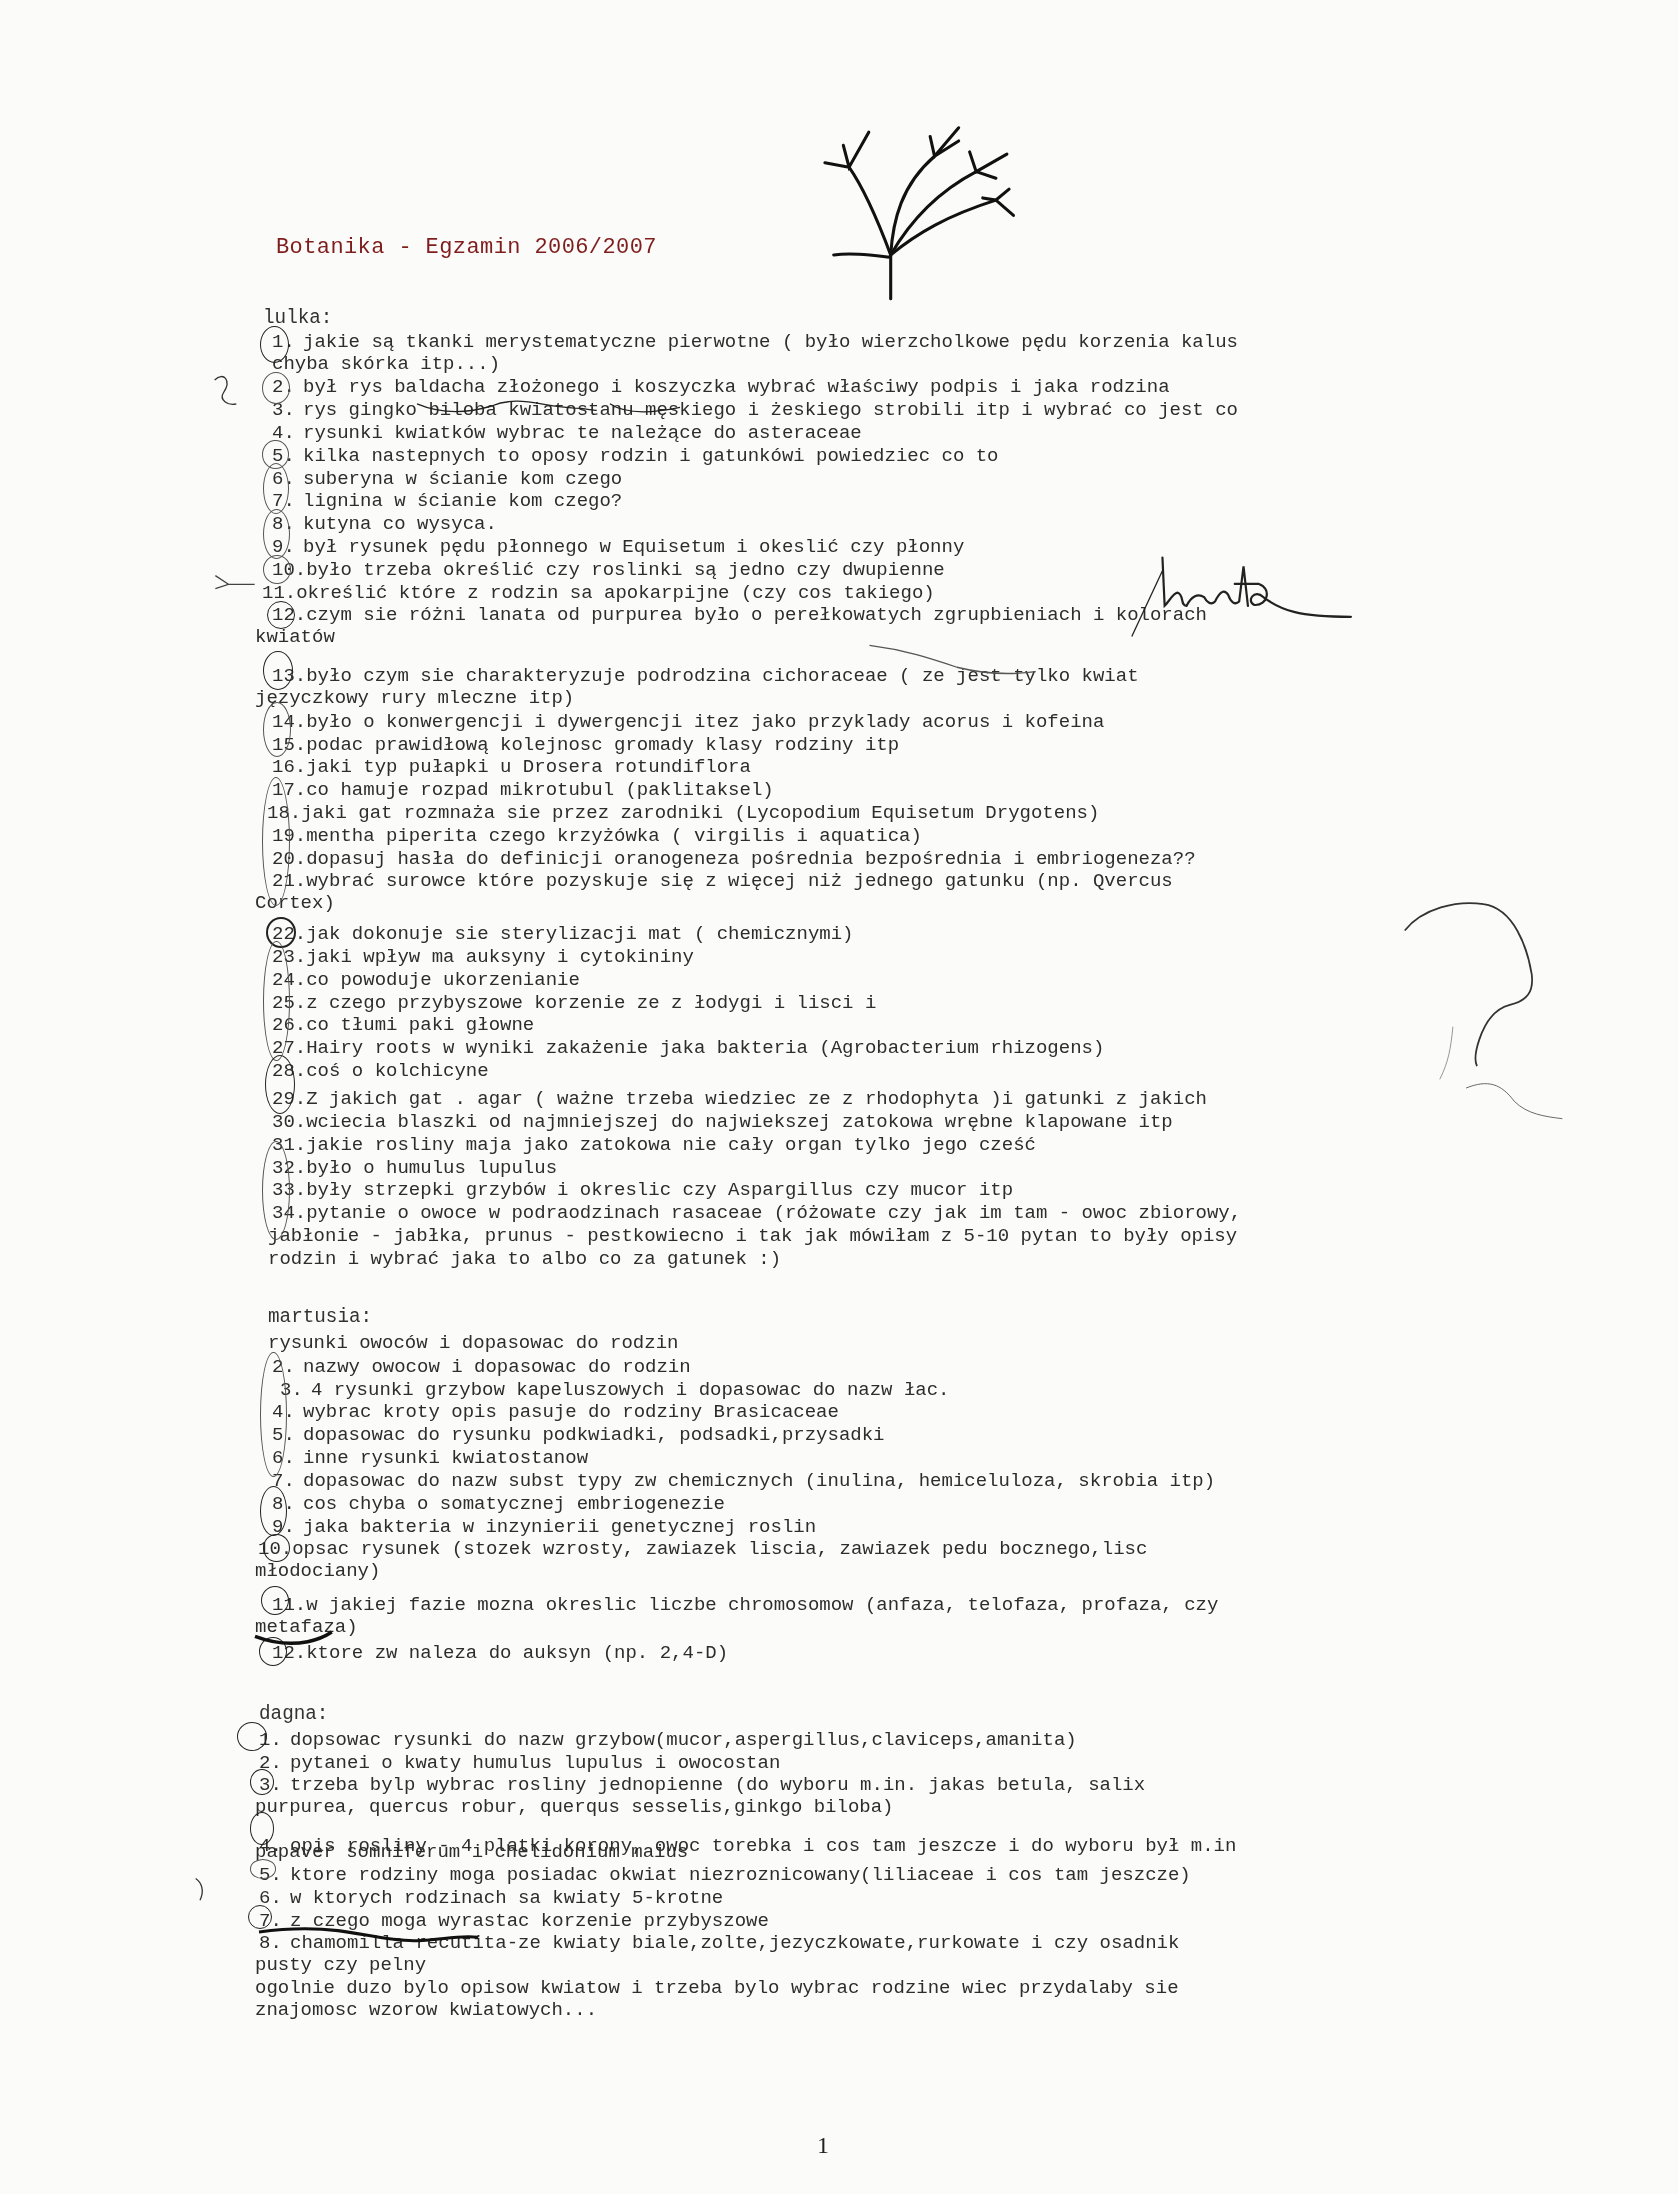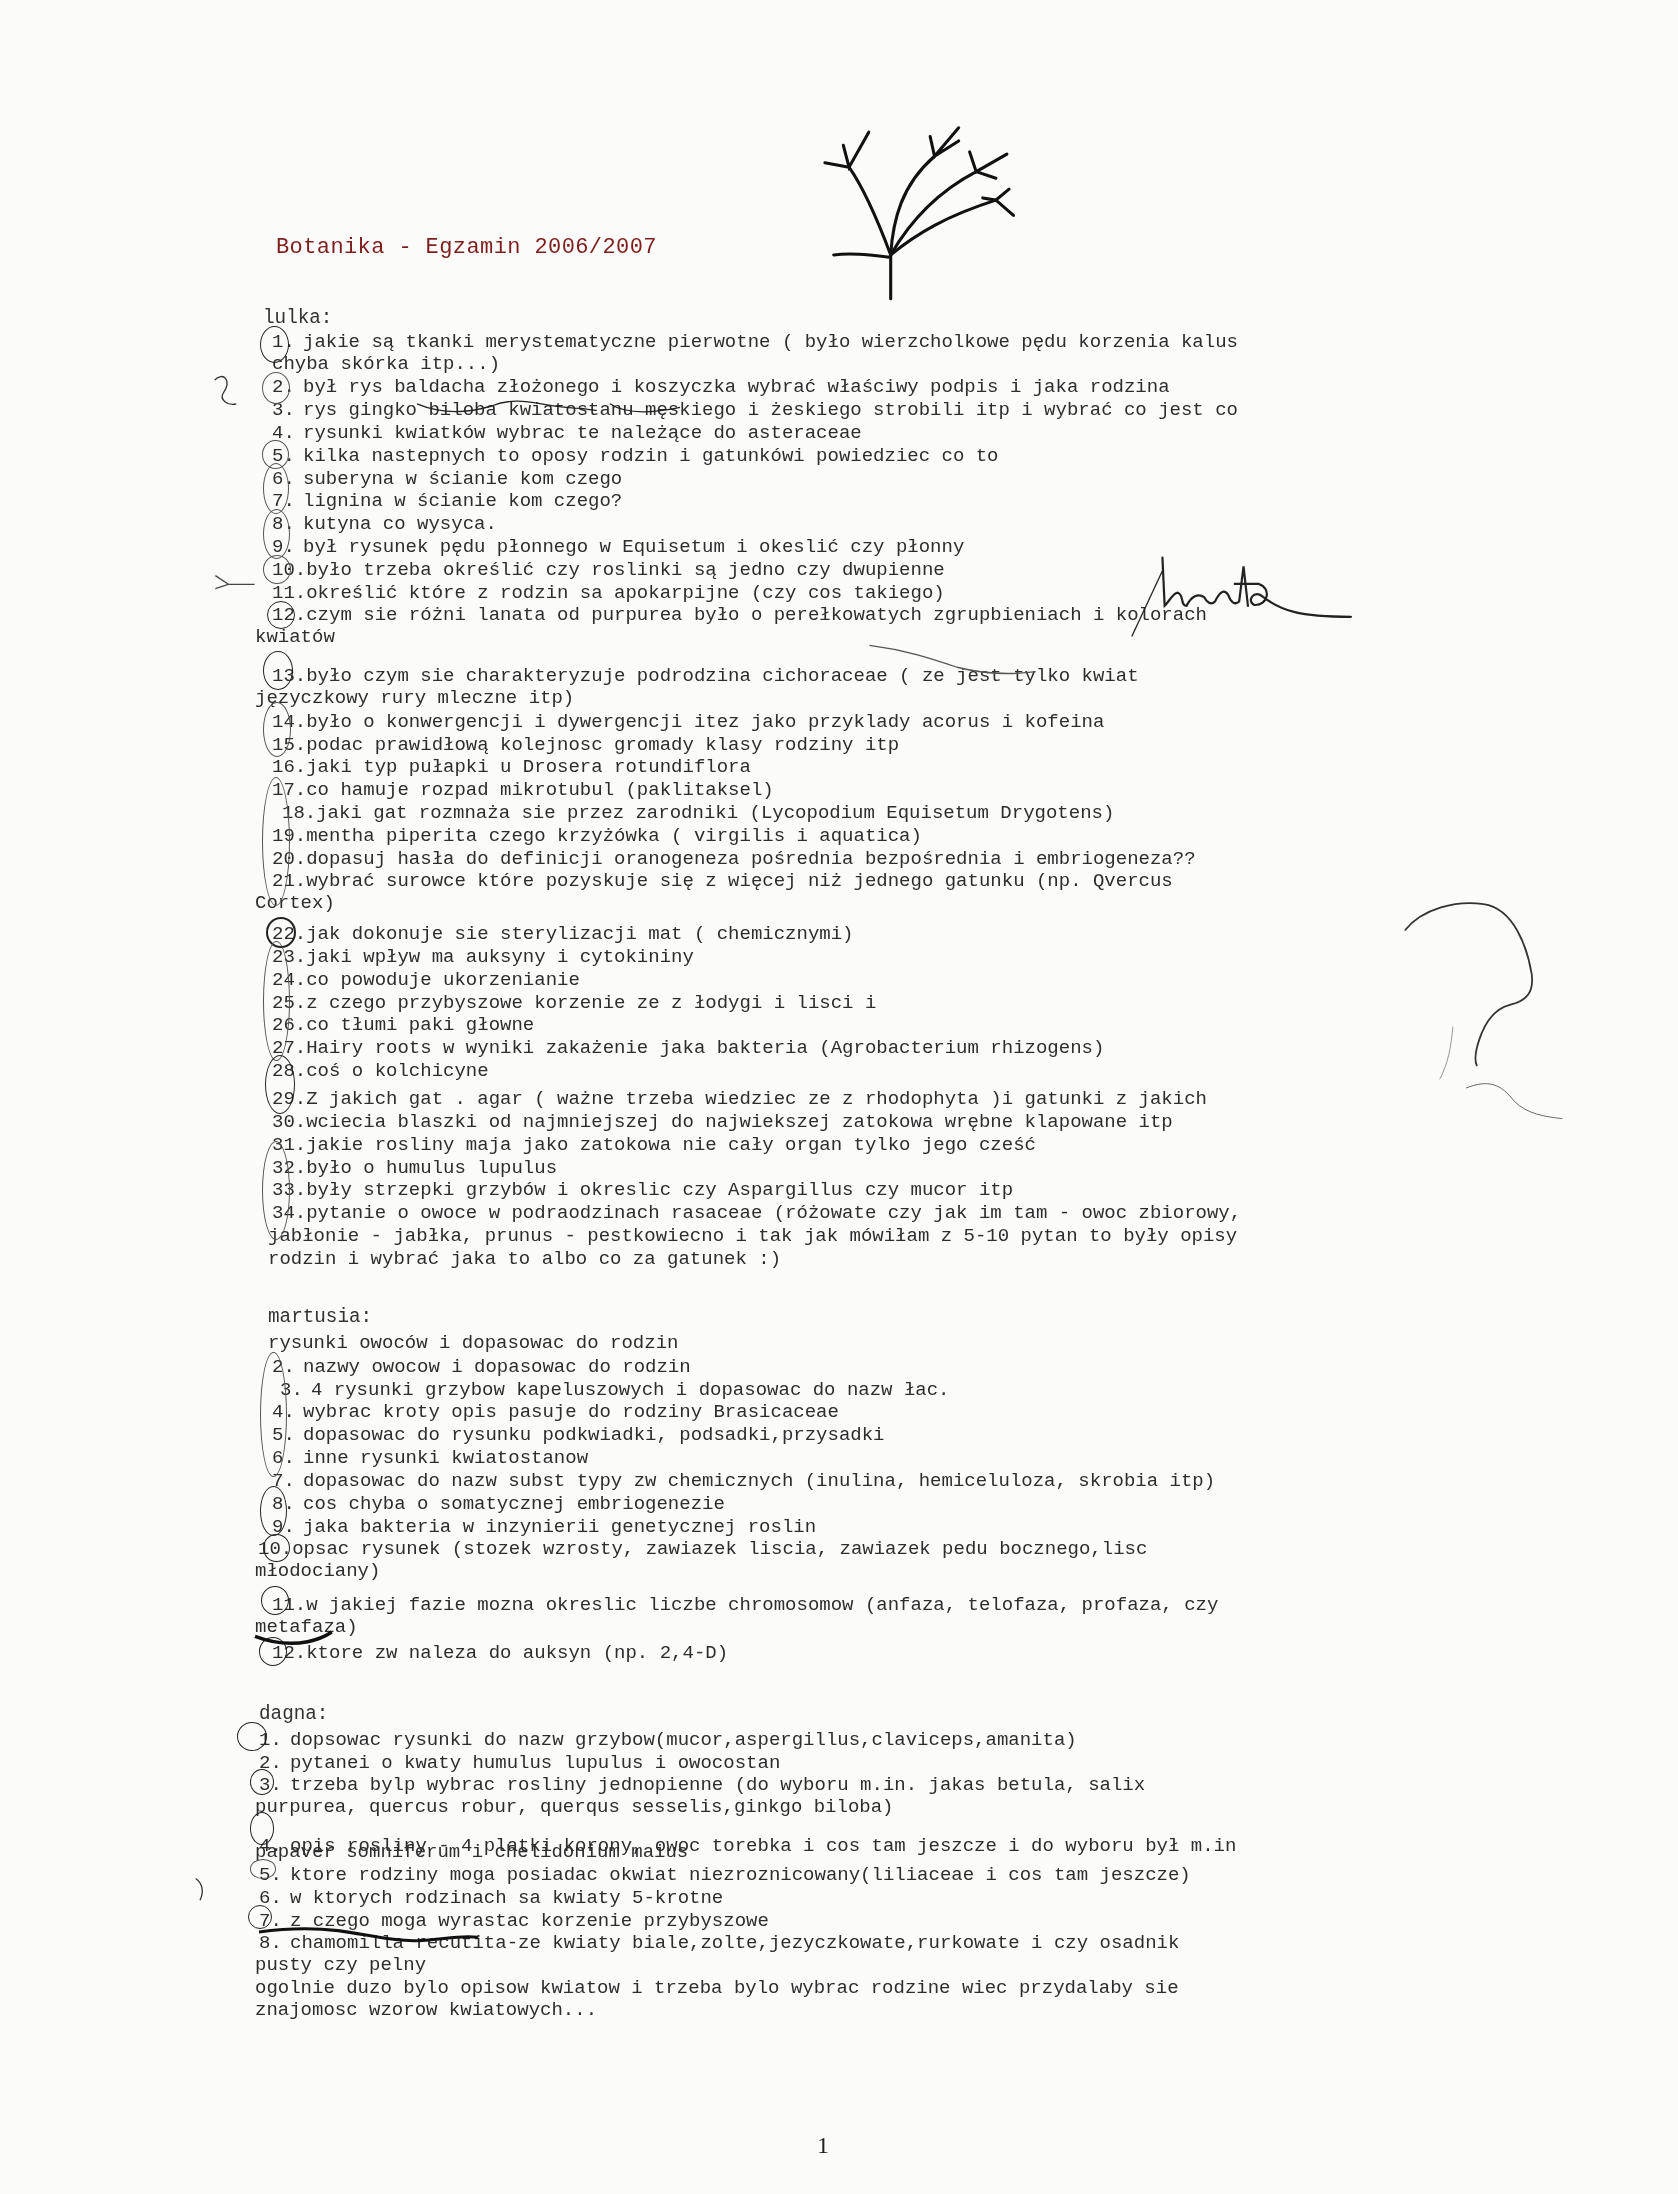--- a/index.html
+++ b/index.html
@@ -60,30 +60,30 @@
     <div class="line" style="left:272px;top:355px;">chyba skórka itp...)</div>
     <div class="line" style="left:272px;top:378px;"><span class="num">2.</span><span>był rys baldacha złożonego i koszyczka wybrać właściwy podpis i jaka rodzina</span></div>
     <div class="line" style="left:272px;top:401px;"><span class="num">3.</span><span>rys gingko biloba kwiatostanu męskiego i żeskiego strobili itp i wybrać co jest co</span></div>
     <div class="line" style="left:272px;top:424px;"><span class="num">4.</span><span>rysunki kwiatków wybrac te należące do asteraceae</span></div>
     <div class="line" style="left:272px;top:447px;"><span class="num">5.</span><span>kilka nastepnych to oposy rodzin i gatunkówi powiedziec co to</span></div>
     <div class="line" style="left:272px;top:470px;"><span class="num">6.</span><span>suberyna w ścianie kom czego</span></div>
     <div class="line" style="left:272px;top:492px;"><span class="num">7.</span><span>lignina w ścianie kom czego?</span></div>
     <div class="line" style="left:272px;top:515px;"><span class="num">8.</span><span>kutyna co wysyca.</span></div>
     <div class="line" style="left:272px;top:538px;"><span class="num">9.</span><span>był rysunek pędu płonnego w Equisetum i okeslić czy płonny</span></div>
     <div class="line" style="left:272px;top:561px;"><span class="num">10.</span><span>było trzeba określić czy roslinki są jedno czy dwupienne</span></div>
-    <div class="line" style="left:272px;top:584px;"><span class="num">11.</span><span>określić które z rodzin sa apokarpijne (czy cos takiego)</span></div>
+    <div class="line" style="left:262px;top:584px;"><span class="num">11.</span><span>określić które z rodzin sa apokarpijne (czy cos takiego)</span></div>
     <div class="line" style="left:272px;top:606px;"><span class="num">12.</span><span>czym sie różni lanata od purpurea było o perełkowatych zgrupbieniach i kolorach</span></div>
     <div class="line" style="left:255px;top:628px;">kwiatów</div>
     <div class="line" style="left:272px;top:667px;"><span class="num">13.</span><span>było czym sie charakteryzuje podrodzina cichoraceae ( ze jest tylko kwiat</span></div>
     <div class="line" style="left:255px;top:689px;">języczkowy rury mleczne itp)</div>
     <div class="line" style="left:272px;top:713px;"><span class="num">14.</span><span>było o konwergencji i dywergencji itez jako przyklady acorus i kofeina</span></div>
     <div class="line" style="left:272px;top:736px;"><span class="num">15.</span><span>podac prawidłową kolejnosc gromady klasy rodziny itp</span></div>
     <div class="line" style="left:272px;top:758px;"><span class="num">16.</span><span>jaki typ pułapki u Drosera rotundiflora</span></div>
     <div class="line" style="left:272px;top:781px;"><span class="num">17.</span><span>co hamuje rozpad mikrotubul (paklitaksel)</span></div>
-    <div class="line" style="left:282px;top:804px;"><span class="num">18.</span><span>jaki gat rozmnaża sie przez zarodniki (Lycopodium Equisetum Drygotens)</span></div>
+    <div class="line" style="left:267px;top:804px;"><span class="num">18.</span><span>jaki gat rozmnaża sie przez zarodniki (Lycopodium Equisetum Drygotens)</span></div>
     <div class="line" style="left:272px;top:827px;"><span class="num">19.</span><span>mentha piperita czego krzyżówka ( virgilis i aquatica)</span></div>
     <div class="line" style="left:272px;top:850px;"><span class="num">20.</span><span>dopasuj hasła do definicji oranogeneza pośrednia bezpośrednia i embriogeneza??</span></div>
     <div class="line" style="left:272px;top:872px;"><span class="num">21.</span><span>wybrać surowce które pozyskuje się z więcej niż jednego gatunku (np. Qvercus</span></div>
     <div class="line" style="left:255px;top:894px;">Cortex)</div>
     <div class="line" style="left:272px;top:925px;"><span class="num">22.</span><span>jak dokonuje sie sterylizacji mat ( chemicznymi)</span></div>
     <div class="line" style="left:272px;top:948px;"><span class="num">23.</span><span>jaki wpływ ma auksyny i cytokininy</span></div>
     <div class="line" style="left:272px;top:971px;"><span class="num">24.</span><span>co powoduje ukorzenianie</span></div>
     <div class="line" style="left:272px;top:994px;"><span class="num">25.</span><span>z czego przybyszowe korzenie ze z łodygi i lisci i</span></div>
     <div class="line" style="left:272px;top:1016px;"><span class="num">26.</span><span>co tłumi paki głowne</span></div>
     <div class="line" style="left:272px;top:1039px;"><span class="num">27.</span><span>Hairy roots w wyniki zakażenie jaka bakteria (Agrobacterium rhizogens)</span></div>

